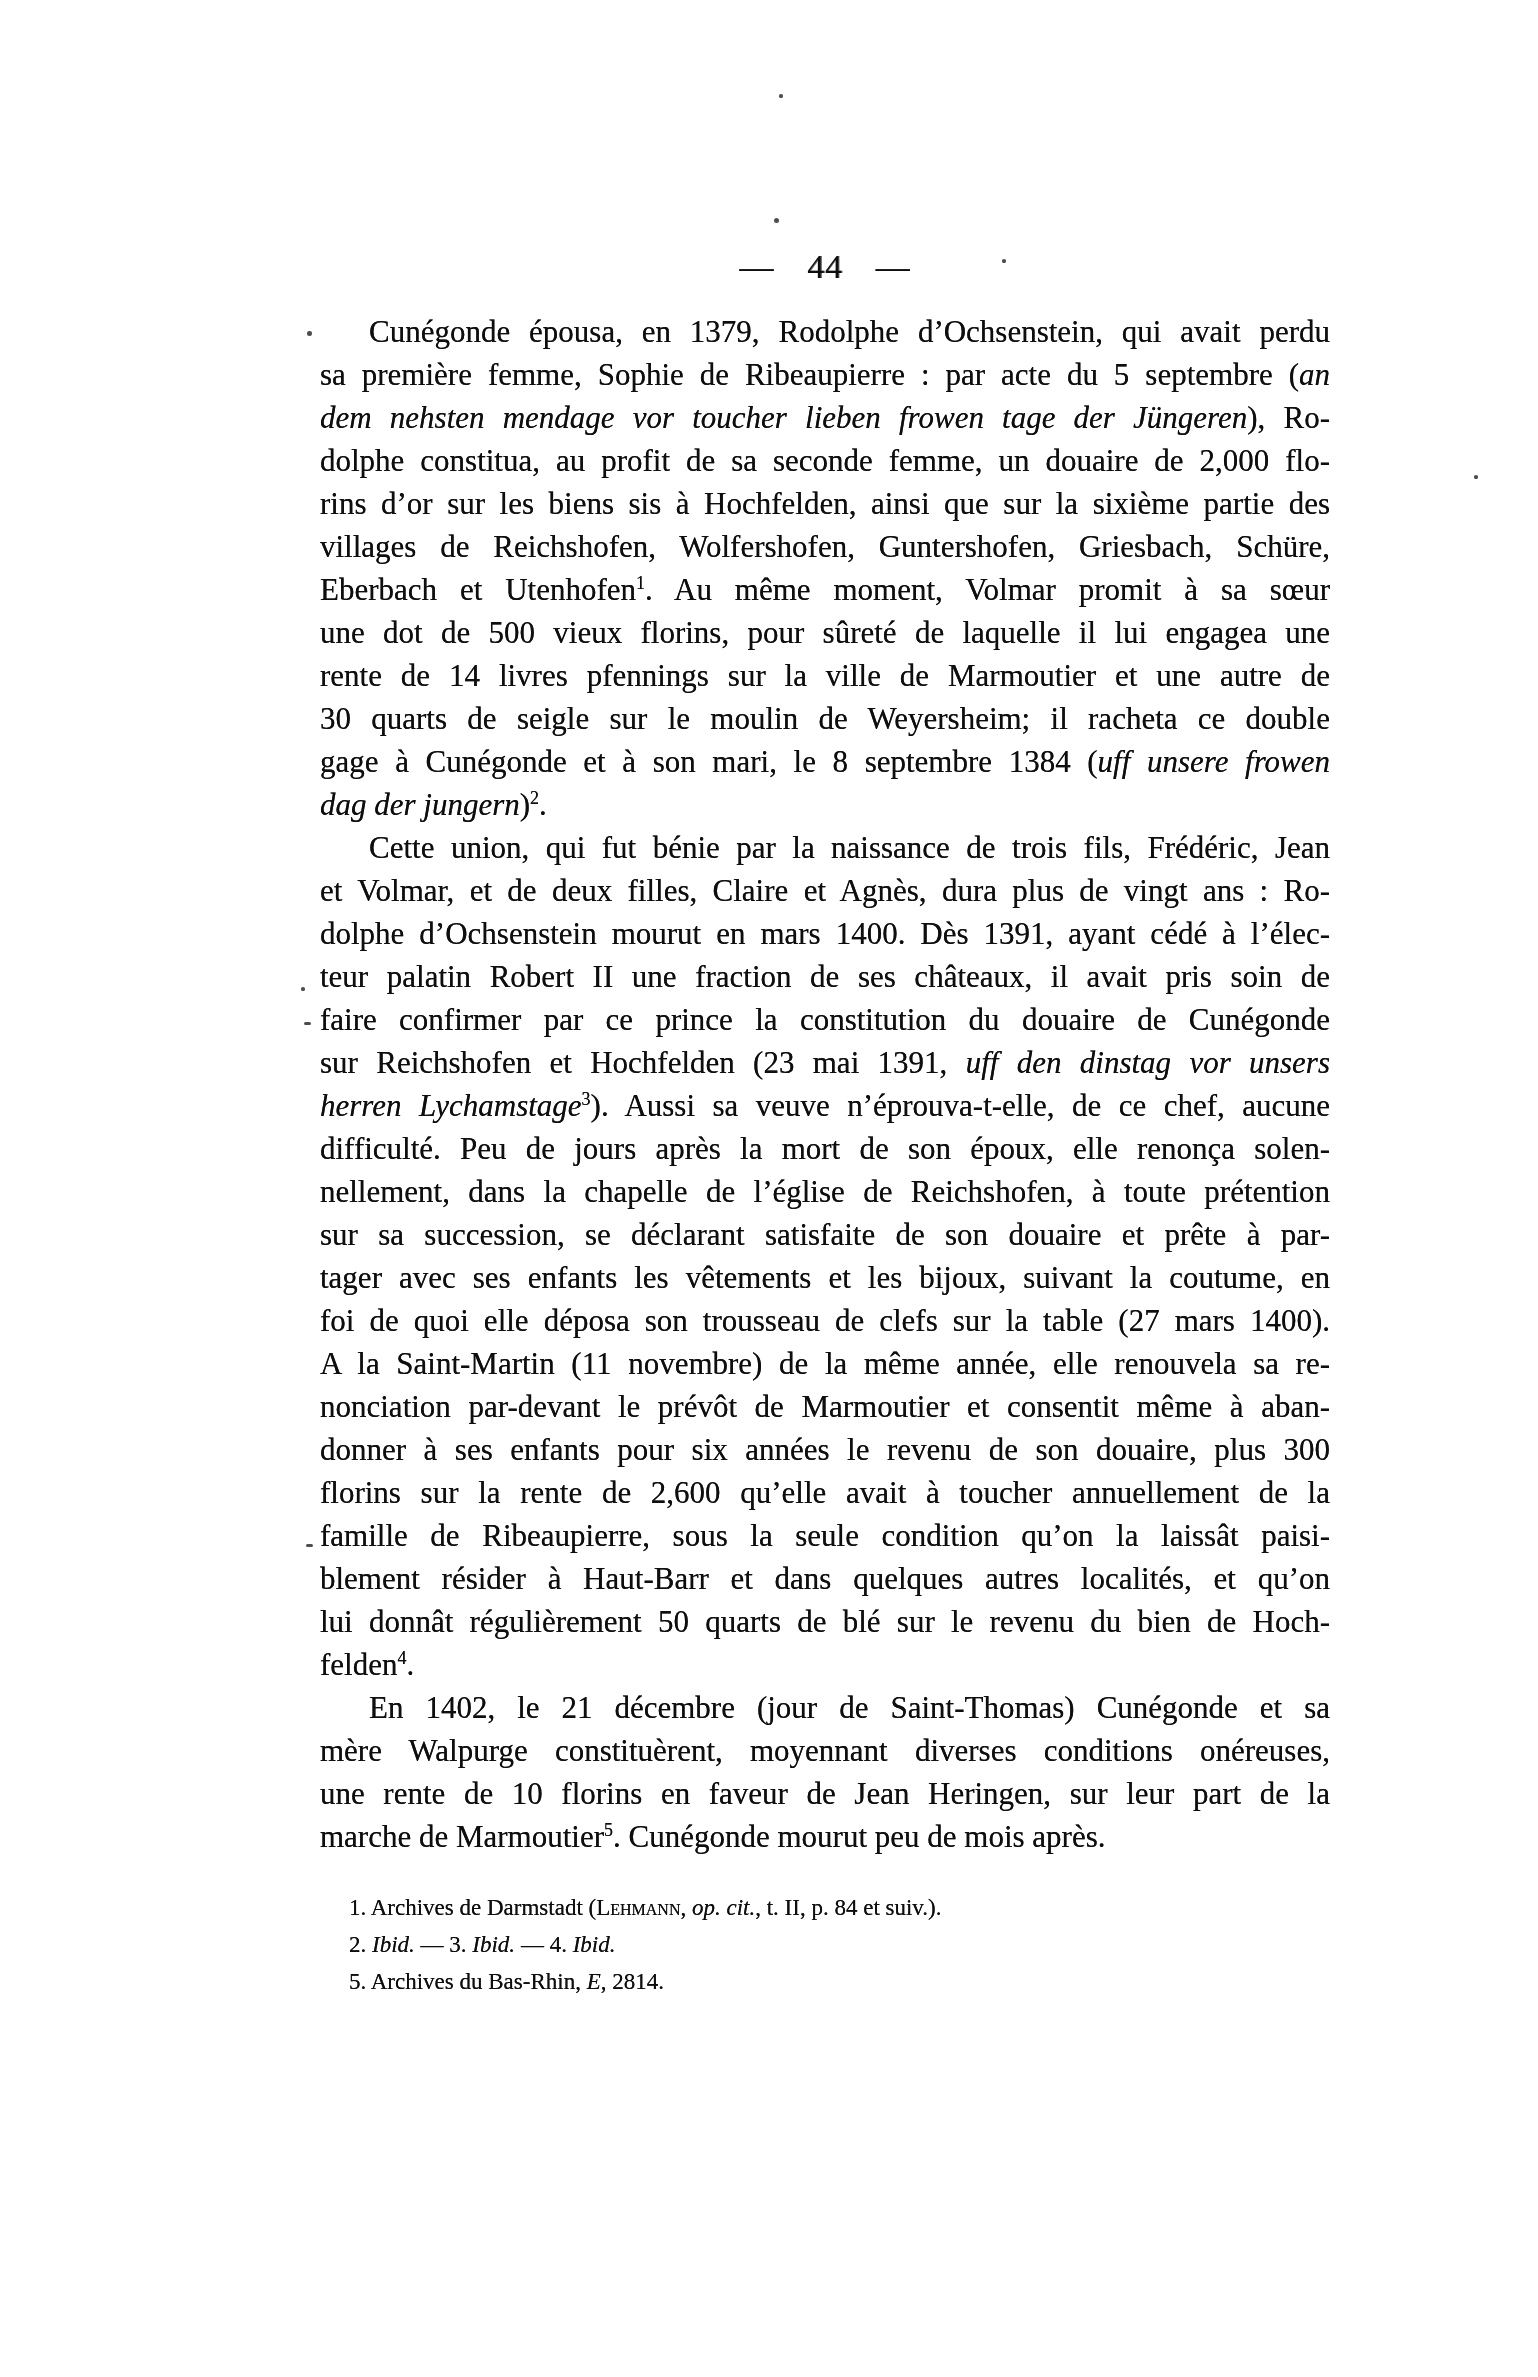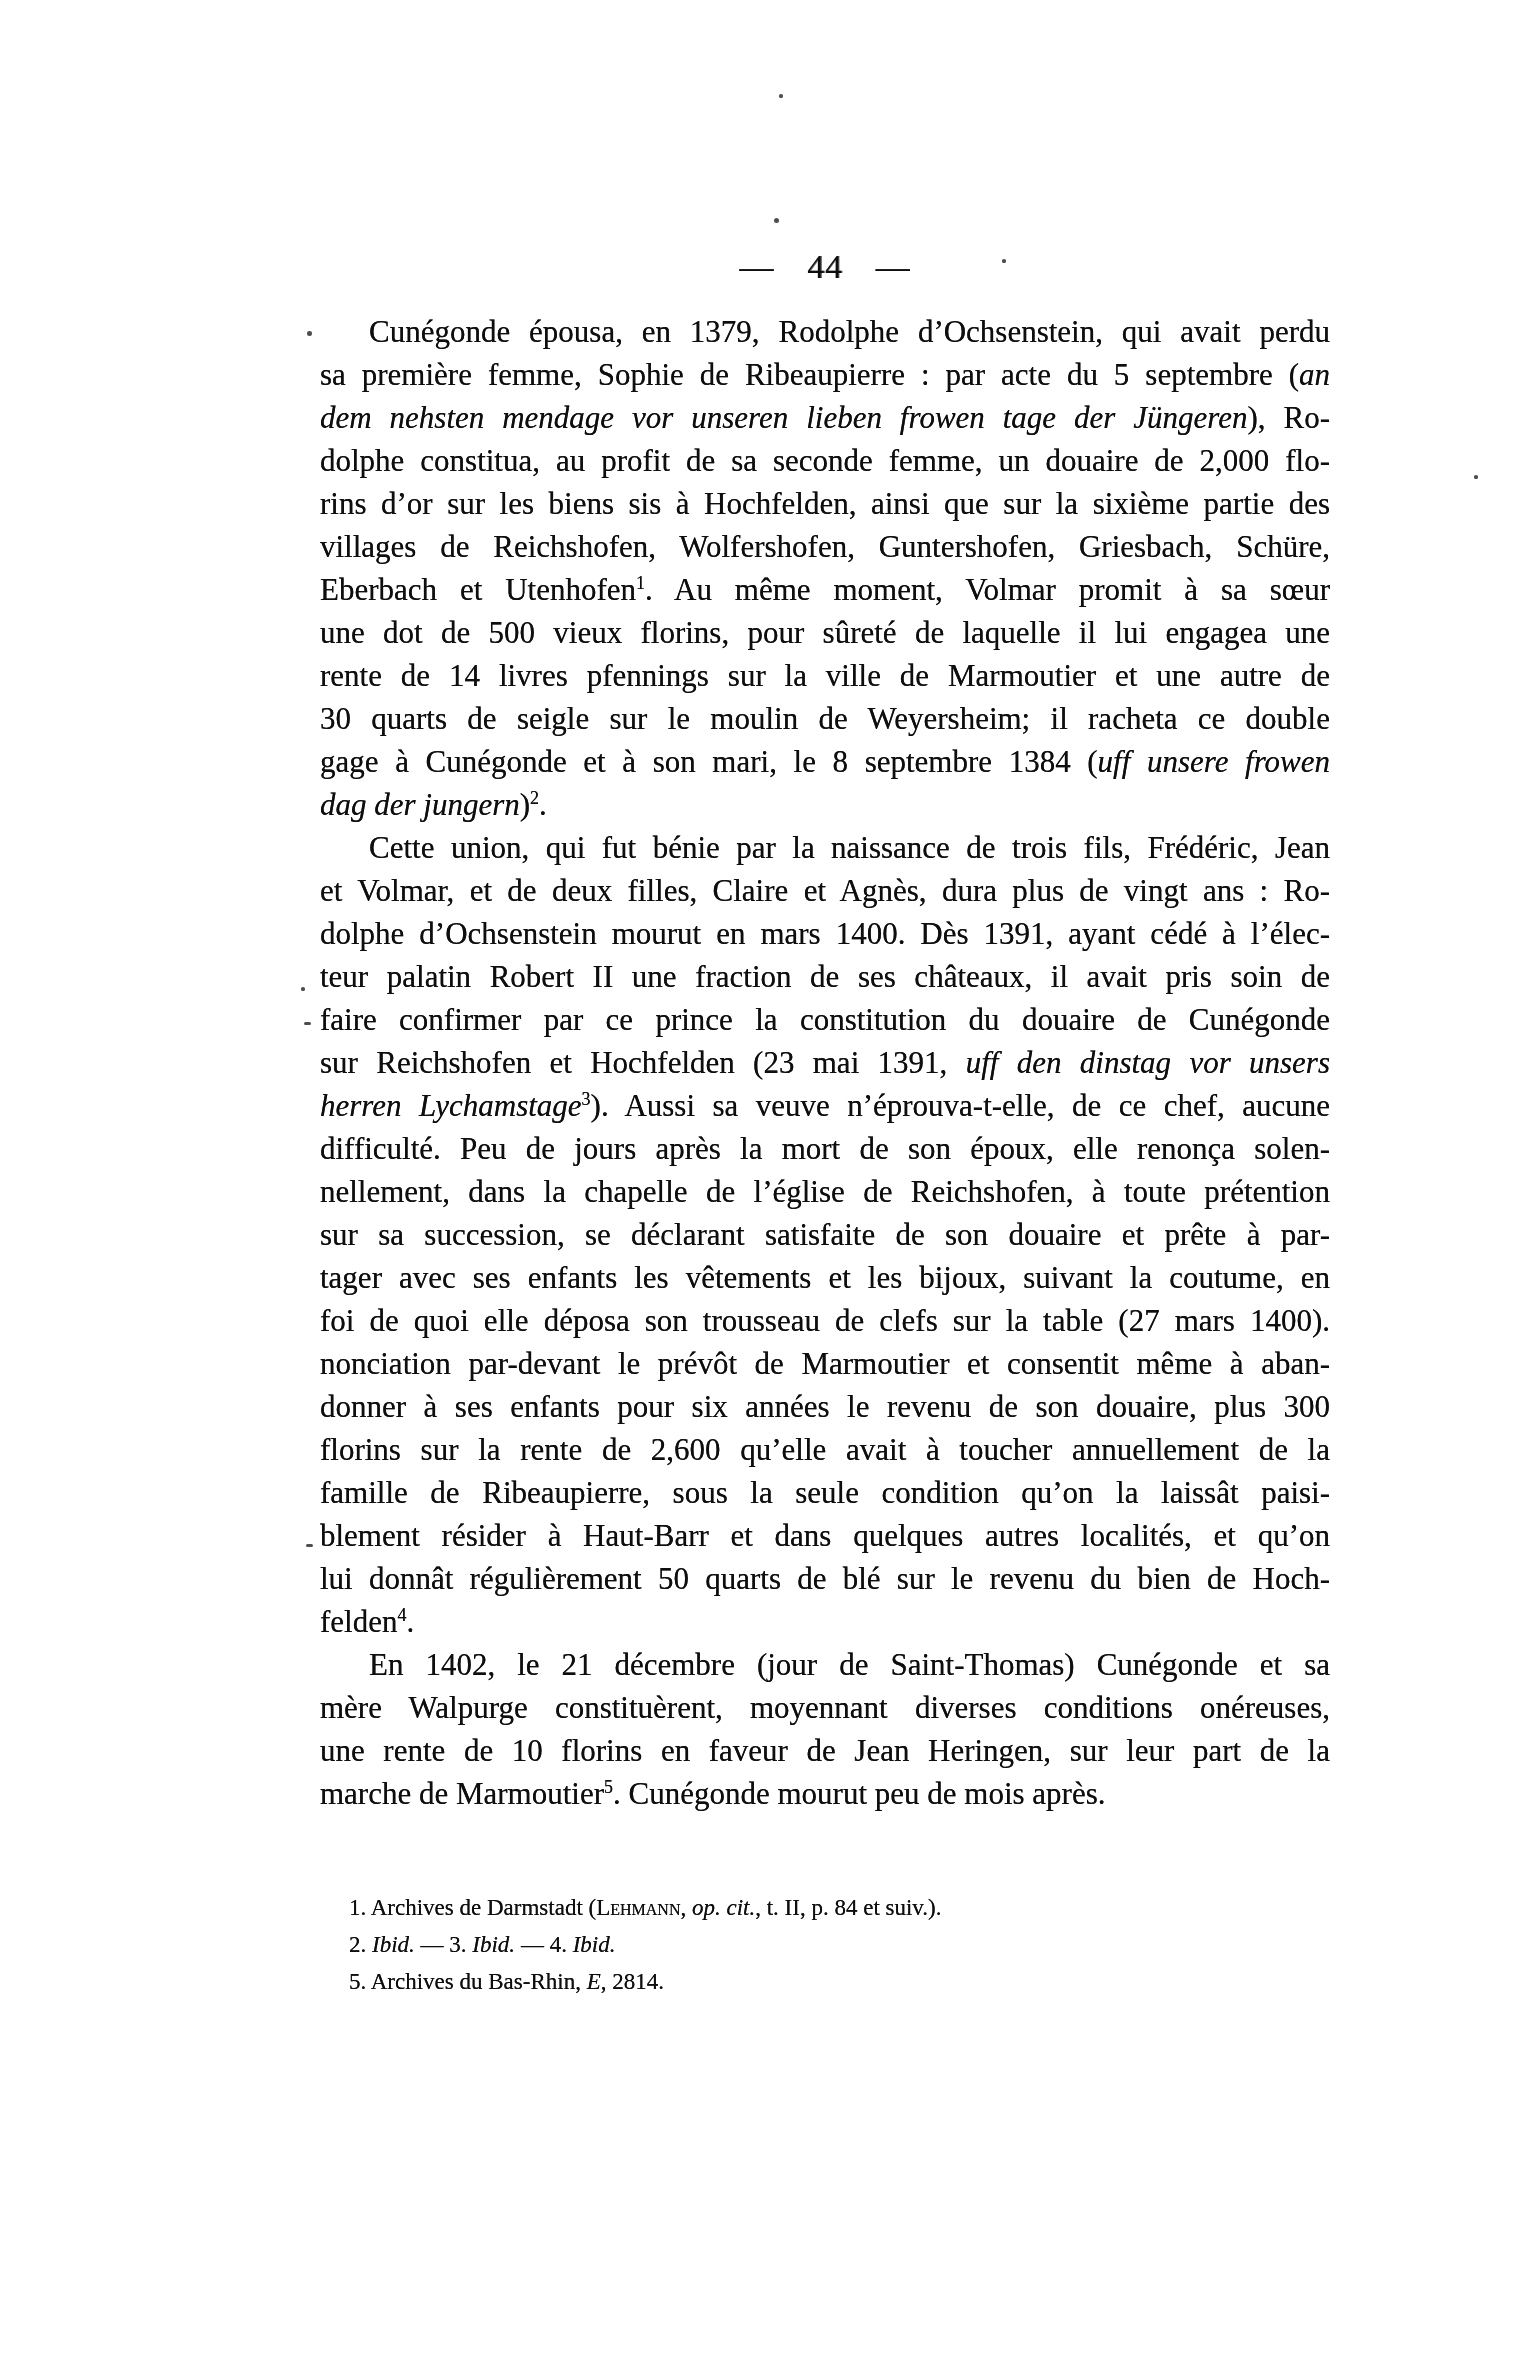--- a/index.html
+++ b/index.html
@@ -60,21 +60,21 @@
 
 <div class="page">
 
   <header class="pagehead"><span>—</span><span class="pagenum">44</span><span>—</span>
   </header>
 
   <main class="text-block">
       <div class="para">
         <div class="line indent">Cunégonde épousa, en 1379, Rodolphe d’Ochsenstein, qui avait perdu</div>
         <div class="line">sa première femme, Sophie de Ribeaupierre : par acte du 5 septembre (<span class="fmt-i">an</span></div>
-        <div class="line"><span class="fmt-i">dem nehsten mendage vor unseren lieben frowen tage der Jüngeren</span>), Ro-</div>
+        <div class="line"><span class="fmt-i">dem nehsten mendage vor toucher lieben frowen tage der Jüngeren</span>), Ro-</div>
         <div class="line">dolphe constitua, au profit de sa seconde femme, un douaire de 2,000 flo-</div>
         <div class="line">rins d’or sur les biens sis à Hochfelden, ainsi que sur la sixième partie des</div>
         <div class="line">villages de Reichshofen, Wolfershofen, Guntershofen, Griesbach, Schüre,</div>
         <div class="line">Eberbach et Utenhofen<span class="fmt-sup">1</span>. Au même moment, Volmar promit à sa sœur</div>
         <div class="line">une dot de 500 vieux florins, pour sûreté de laquelle il lui engagea une</div>
         <div class="line">rente de 14 livres pfennings sur la ville de Marmoutier et une autre de</div>
         <div class="line">30 quarts de seigle sur le moulin de Weyersheim; il racheta ce double</div>
         <div class="line">gage à Cunégonde et à son mari, le 8 septembre 1384 (<span class="fmt-i">uff unsere frowen</span></div>
         <div class="line para-end"><span class="fmt-i">dag der jungern</span>)<span class="fmt-sup">2</span>.</div>
       </div>
@@ -84,20 +84,21 @@
         <div class="line">dolphe d’Ochsenstein mourut en mars 1400. Dès 1391, ayant cédé à l’élec-</div>
         <div class="line">teur palatin Robert II une fraction de ses châteaux, il avait pris soin de</div>
         <div class="line">faire confirmer par ce prince la constitution du douaire de Cunégonde</div>
         <div class="line">sur Reichshofen et Hochfelden (23 mai 1391, <span class="fmt-i">uff den dinstag vor unsers</span></div>
         <div class="line"><span class="fmt-i">herren Lychamstage</span><span class="fmt-sup">3</span>). Aussi sa veuve n’éprouva-t-elle, de ce chef, aucune</div>
         <div class="line">difficulté. Peu de jours après la mort de son époux, elle renonça solen-</div>
         <div class="line">nellement, dans la chapelle de l’église de Reichshofen, à toute prétention</div>
         <div class="line">sur sa succession, se déclarant satisfaite de son douaire et prête à par-</div>
         <div class="line">tager avec ses enfants les vêtements et les bijoux, suivant la coutume, en</div>
         <div class="line">foi de quoi elle déposa son trousseau de clefs sur la table (27 mars 1400).</div>
+        <div class="line">A la Saint-Martin (11 novembre) de la même année, elle renouvela sa re-</div>
         <div class="line">nonciation par-devant le prévôt de Marmoutier et consentit même à aban-</div>
         <div class="line">donner à ses enfants pour six années le revenu de son douaire, plus 300</div>
         <div class="line">florins sur la rente de 2,600 qu’elle avait à toucher annuellement de la</div>
         <div class="line">famille de Ribeaupierre, sous la seule condition qu’on la laissât paisi-</div>
         <div class="line">blement résider à Haut-Barr et dans quelques autres localités, et qu’on</div>
         <div class="line">lui donnât régulièrement 50 quarts de blé sur le revenu du bien de Hoch-</div>
         <div class="line para-end">felden<span class="fmt-sup">4</span>.</div>
       </div>
       <div class="para">
         <div class="line indent">En 1402, le 21 décembre (jour de Saint-Thomas) Cunégonde et sa</div>

